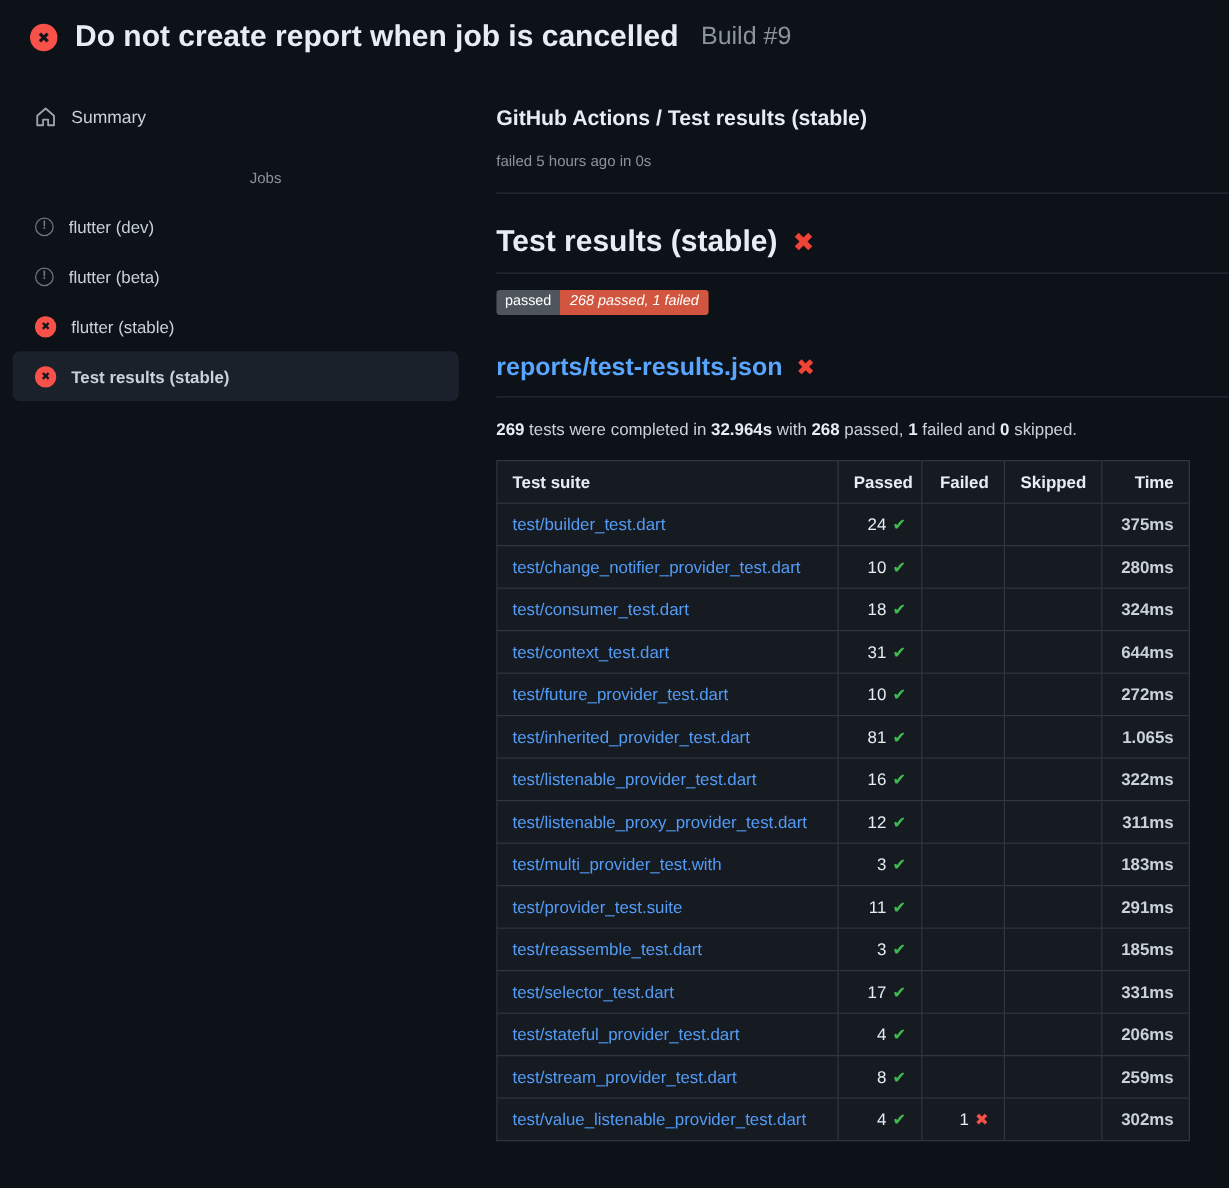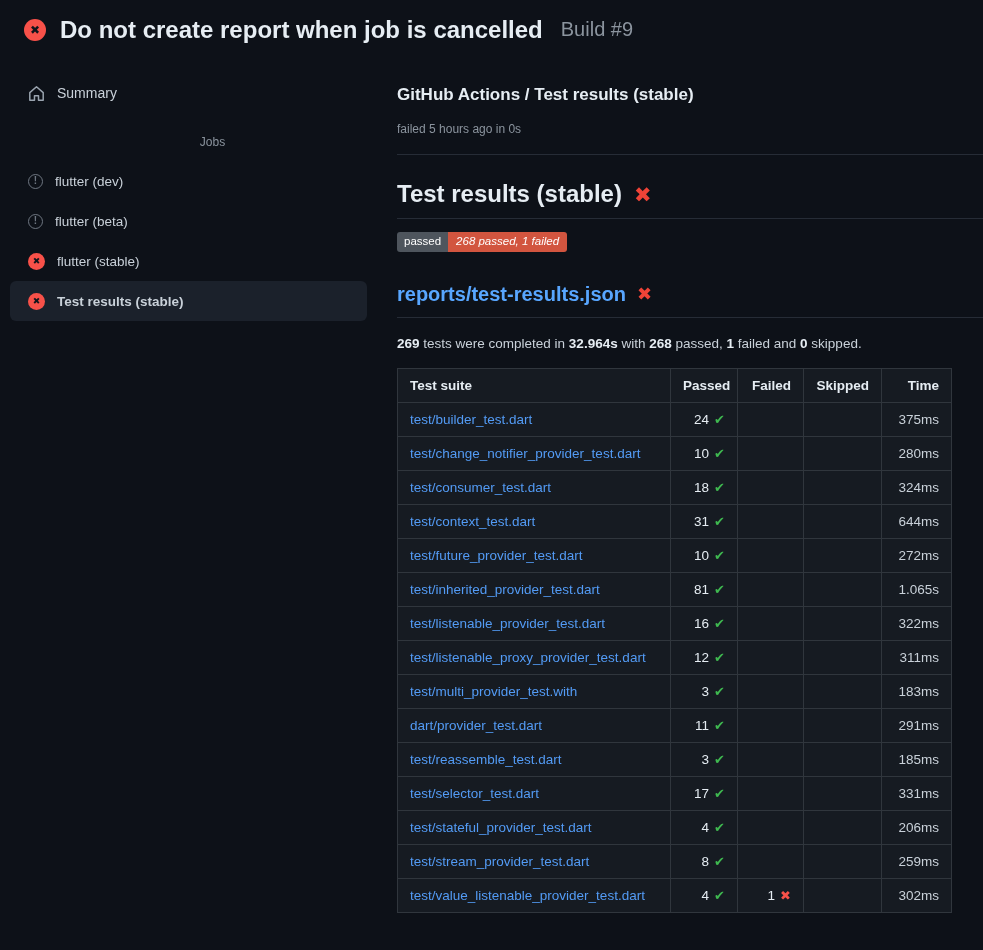--- a/index.html
+++ b/index.html
@@ -61,21 +61,21 @@
   table.results{border-collapse:collapse;table-layout:fixed;width:554px;margin-top:15px;}
   table.results th,table.results td{
     border:1px solid var(--table_border,#30363d);
     background:var(--cell_bg,#161b22);
     padding:8px 12px;font-size:13.5px;line-height:17px;
   }
   table.results th{color:var(--text_bright,#e6edf3);font-weight:700;}
   .th-left{text-align:left;}
   .th-right,.c-num,.c-time{text-align:right;}
   .c-suite a{color:var(--link,#539bf5);text-decoration:none;}
-  .c-time{color:var(--text,#c9d1d9);}
+  .c-time{color:var(--text,#c9d1d9);font-weight:bold;}
   .numwrap{display:inline-flex;align-items:center;gap:5px;}
   .numwrap .n{color:var(--text_bright,#e6edf3);}
   .ck{color:var(--green,#3fb950);font-weight:700;font-size:13px;line-height:1;}
   .cx{color:var(--red,#f85149);font-weight:700;font-size:13px;line-height:1;}
 </style>
 </head>
 <body>
 
 <div class="top-header">
   <span class="x-circle big">
@@ -303,21 +303,21 @@
       </span>
     </td>
     <td class="c-num">
       
     </td>
     <td class="c-num"><span></span></td>
     <td class="c-time">183ms</td>
   </tr>
 
   <tr>
-    <td class="c-suite"><a href="#">dart/provider_test.dart</a></td>
+    <td class="c-suite"><a href="#">test/provider_test.suite</a></td>
     <td class="c-num">
       <span class="numwrap">
         <span class="n">11</span>
         <span class="ck">✔</span>
       </span>
     </td>
     <td class="c-num">
       
     </td>
     <td class="c-num"><span></span></td>

